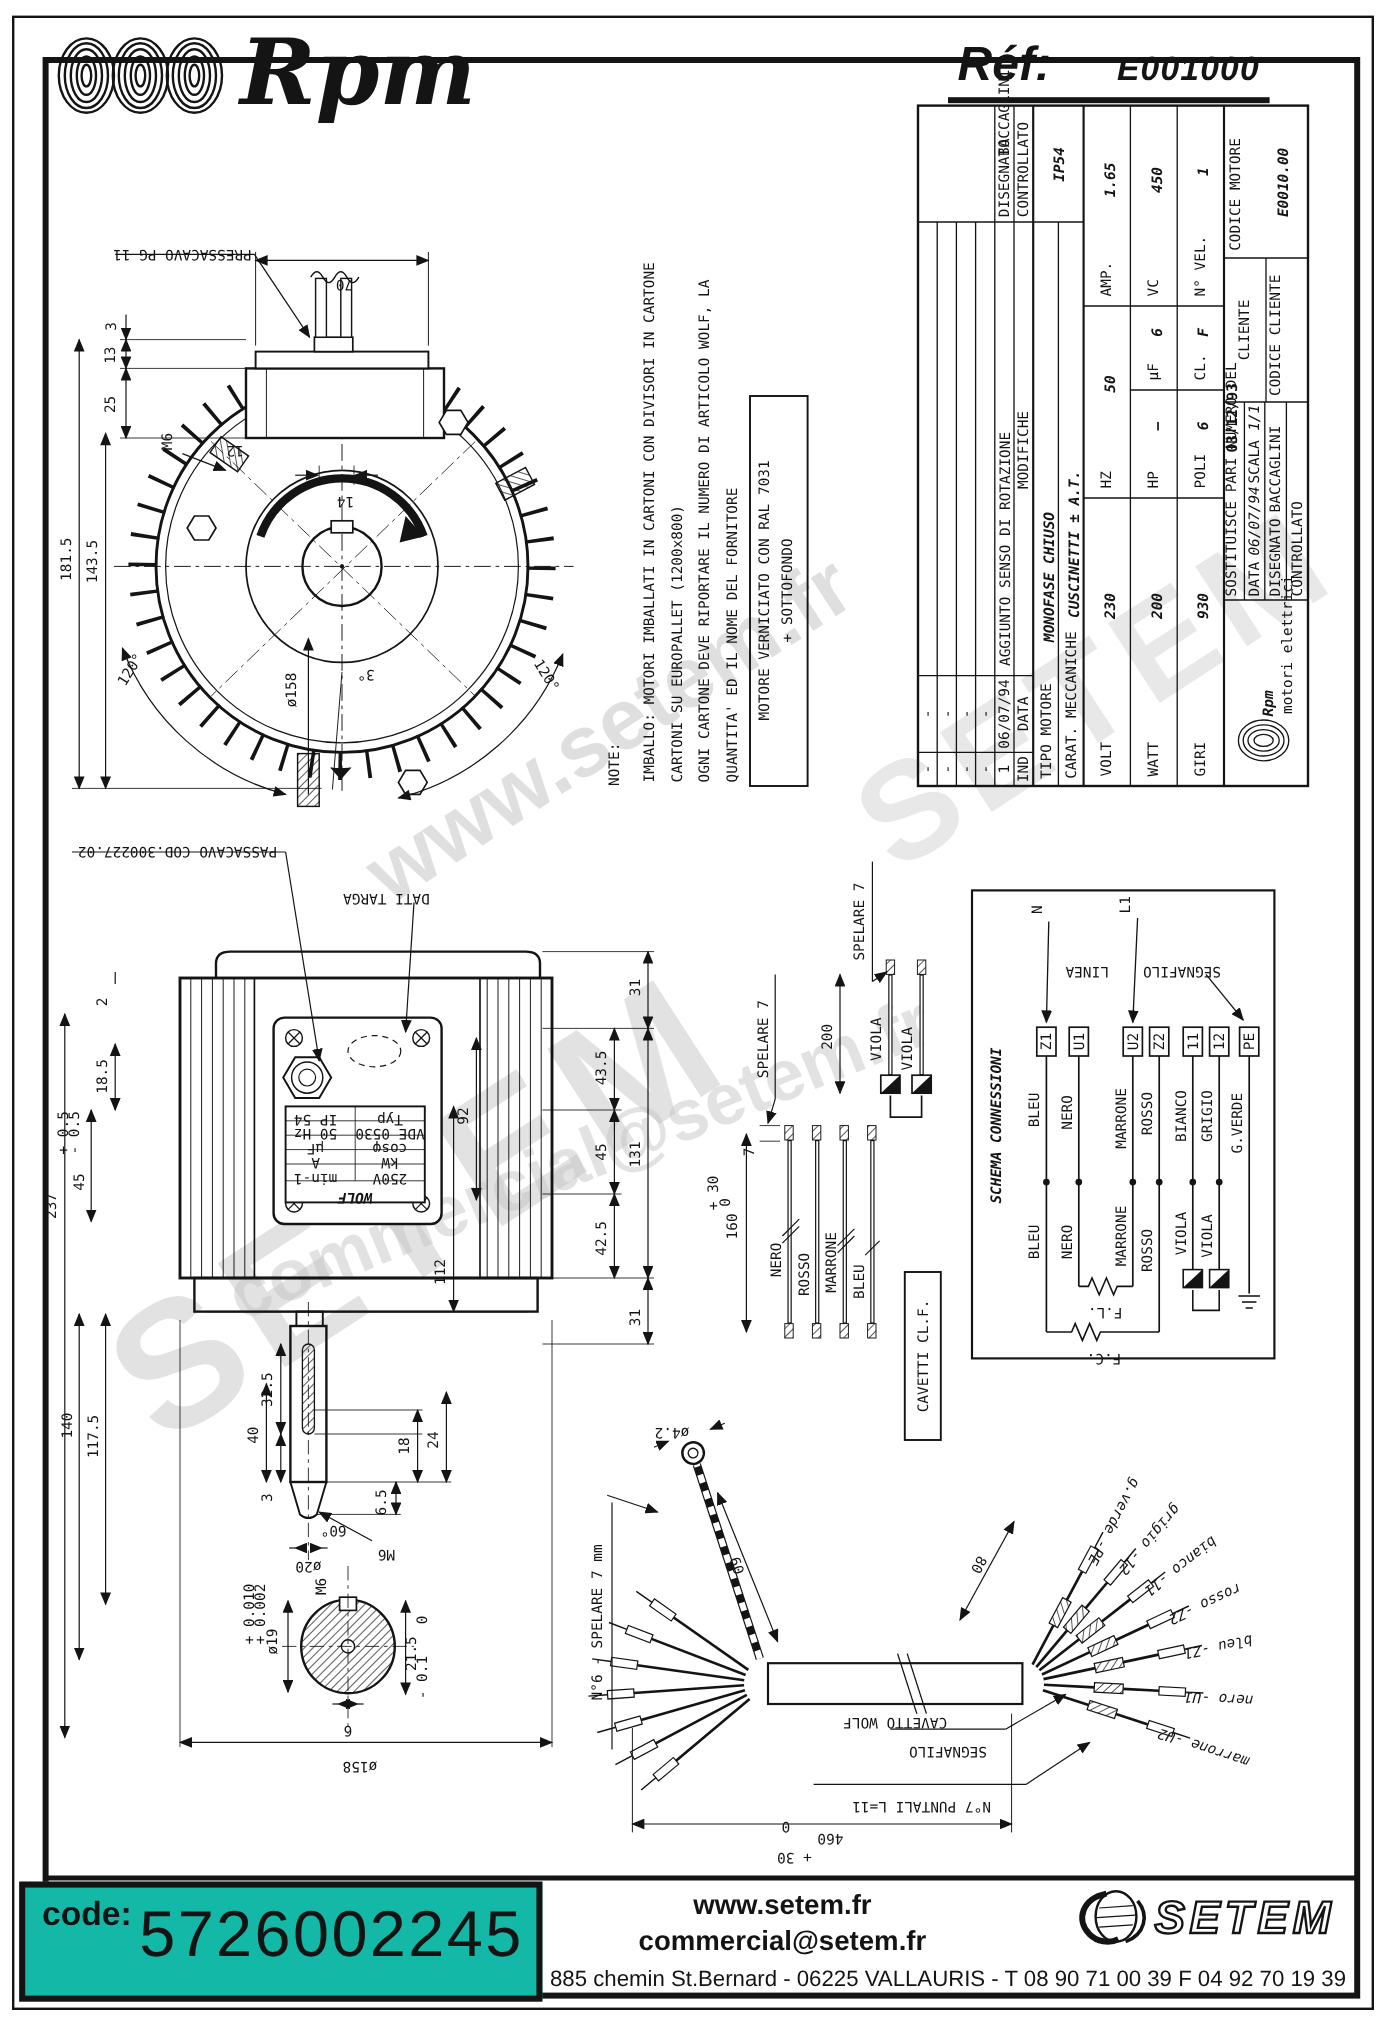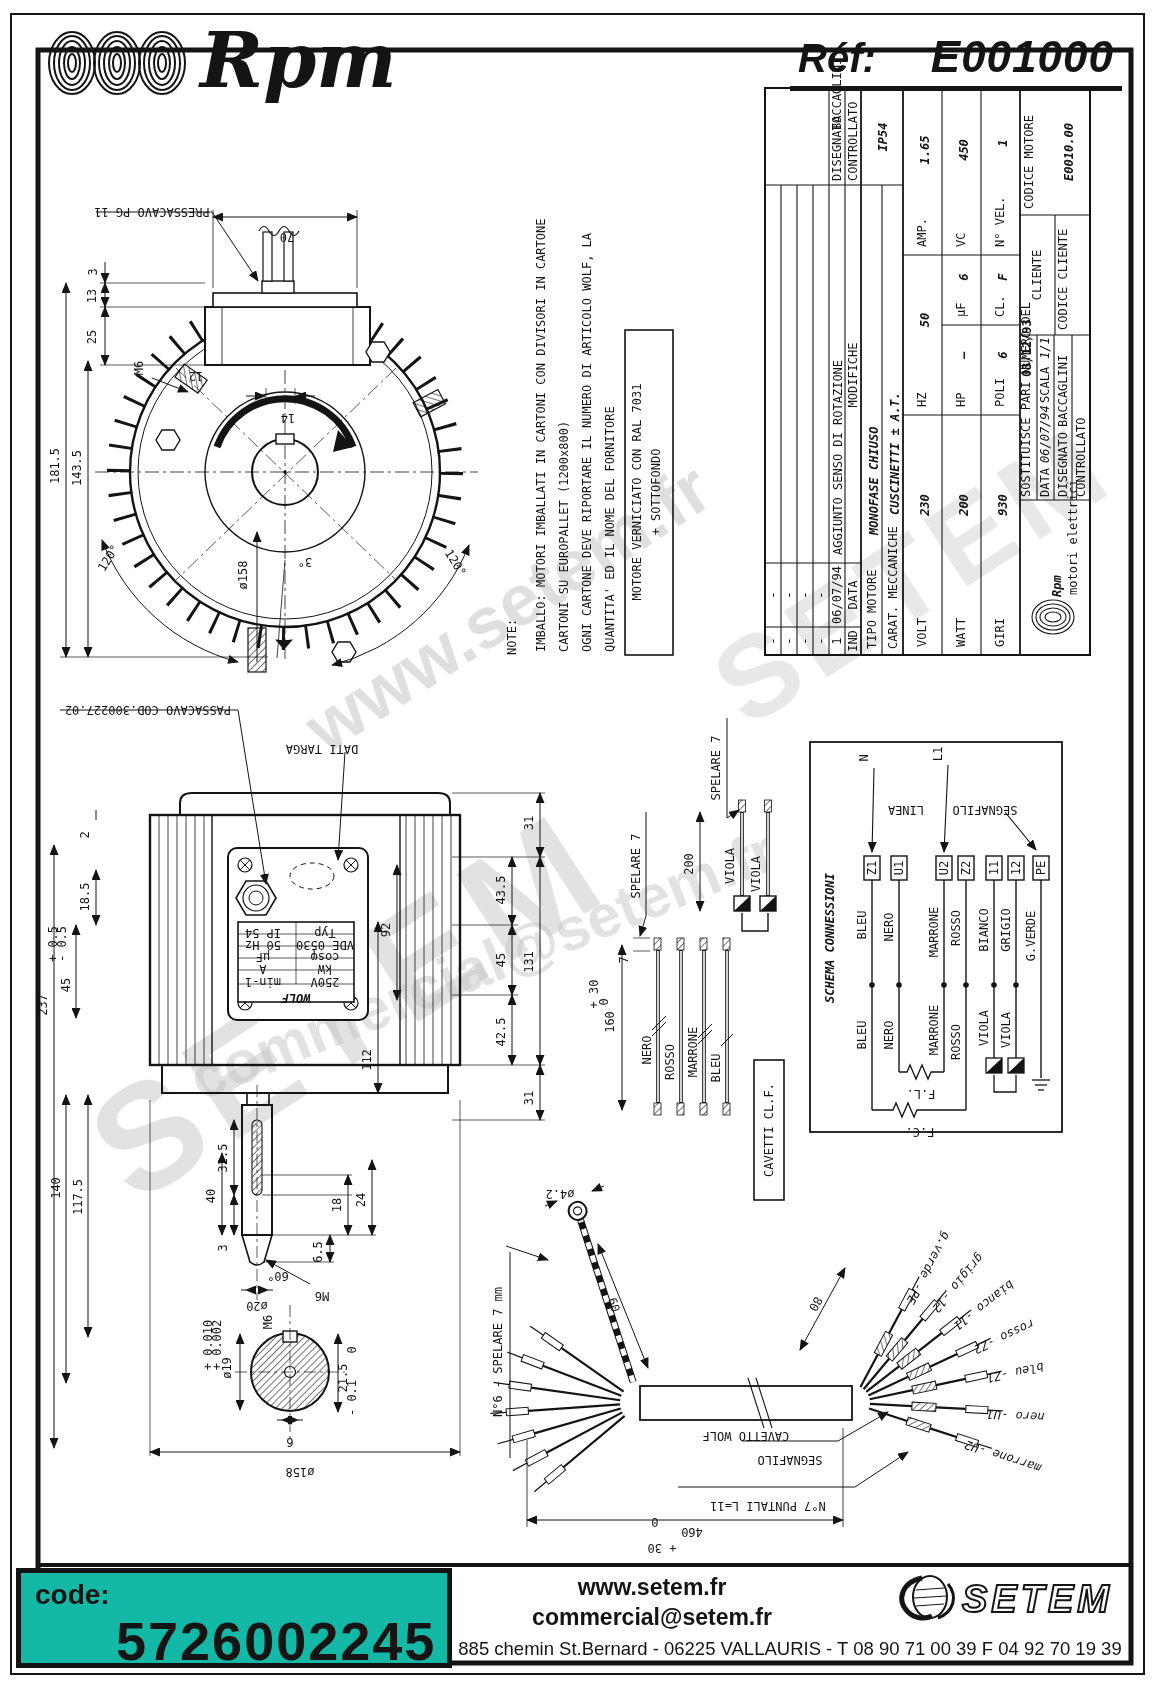--- a/index.html
+++ b/index.html
@@ -16,25 +16,25 @@
   .it{font-family:"DejaVu Sans",sans-serif;font-style:italic;}
   .si{font-family:"DejaVu Serif",serif;font-style:italic;font-weight:700;}
   .b{font-weight:700}
   
   .hdr-logo{position:absolute;left:42px;top:18px;z-index:3;display:flex;align-items:center;}
   .hdr-logo .rpm{font-family:"DejaVu Serif",serif;font-style:italic;font-weight:bold;
       font-size:76px;line-height:1;margin-left:8px;}
   .refbox{position:absolute;left:790px;top:32px;z-index:3;border-bottom:5px solid #141414;
       padding:0 8px 4px 8px;font-family:"Liberation Sans",sans-serif;font-style:italic;font-weight:bold;}
   .refbox .rl{font-size:40px;margin-right:55px;}
-  .refbox .rv{font-size:44px;letter-spacing:1px;}
+  .refbox .rv{font-size:28px;letter-spacing:1px;}
   .codebox{position:absolute;left:16px;top:1568px;width:426px;height:90px;background:#14b8a6;
       border:5px solid #141414;z-index:4;}
   .codebox .cl{position:absolute;left:14px;top:6px;font-size:28px;font-weight:bold;}
-  .codebox .cv{position:absolute;left:95px;top:37px;font-size:54px;font-weight:bold;letter-spacing:2px;}
+  .codebox .cv{position:absolute;left:95px;top:8px;font-size:54px;font-weight:normal;letter-spacing:2px;}
   .contact{position:absolute;left:452px;top:1572px;width:676px;height:88px;z-index:3;}
   .contact .web{position:absolute;left:60px;top:2px;width:280px;text-align:center;font-weight:bold;font-size:23px;}
   .contact .mail{position:absolute;left:30px;top:32px;width:340px;text-align:center;font-weight:bold;font-size:23px;}
   .contact .addr{position:absolute;left:0;top:66px;width:676px;text-align:center;font-size:18.5px;}
   .setemlogo{position:absolute;left:440px;top:-8px;width:236px;height:70px;}
   .setemlogo .stext{position:absolute;left:70px;top:14px;font-size:38px;font-style:italic;font-weight:bold;
       letter-spacing:4px;color:#fff;-webkit-text-stroke:2px #141414;font-family:"Liberation Sans",sans-serif;}
 </style>
 </head>
 <body>

